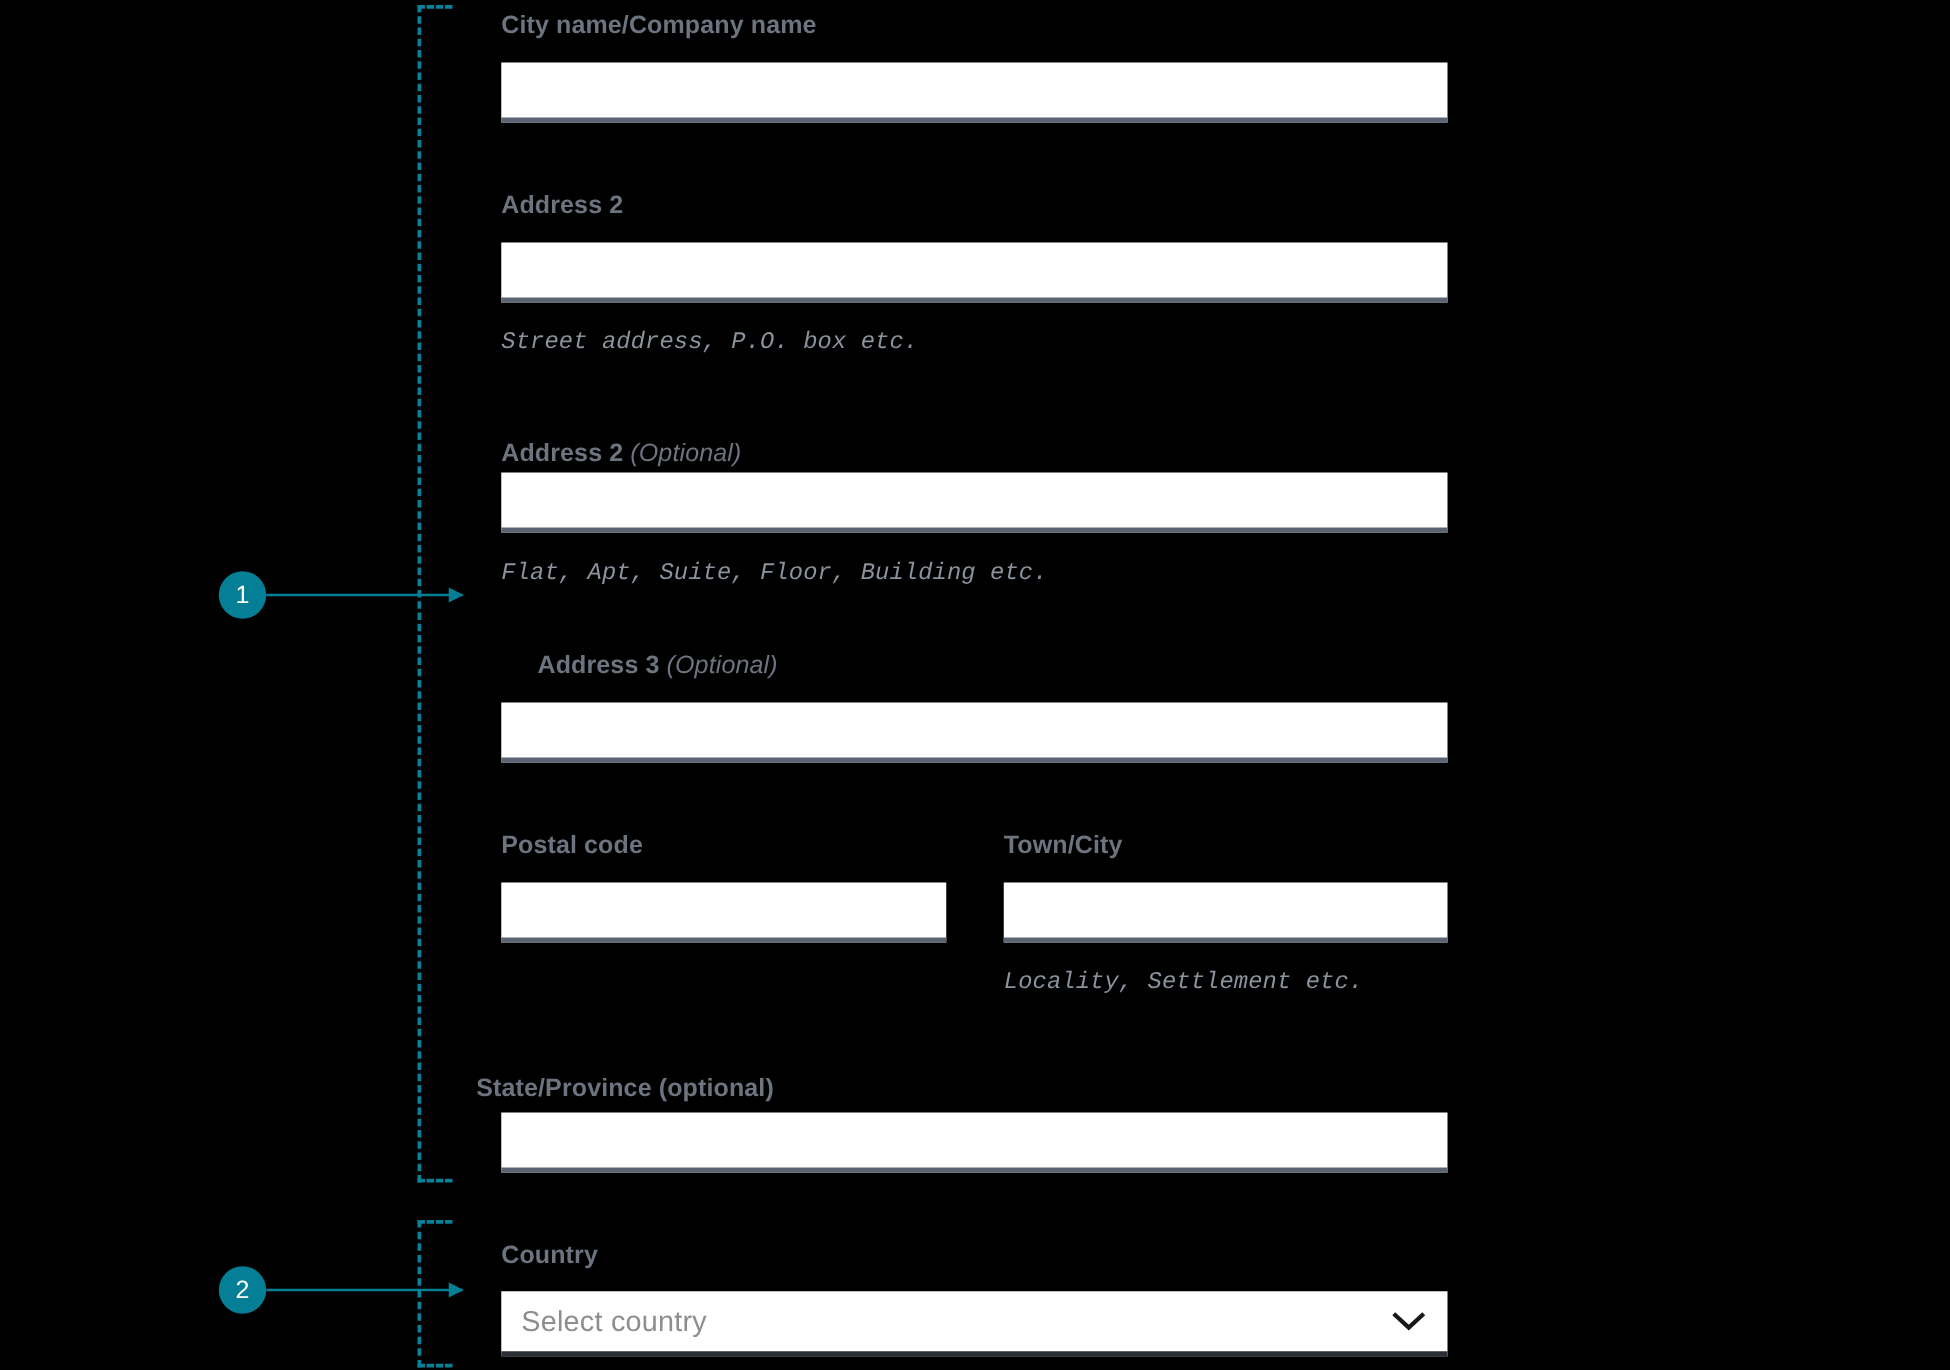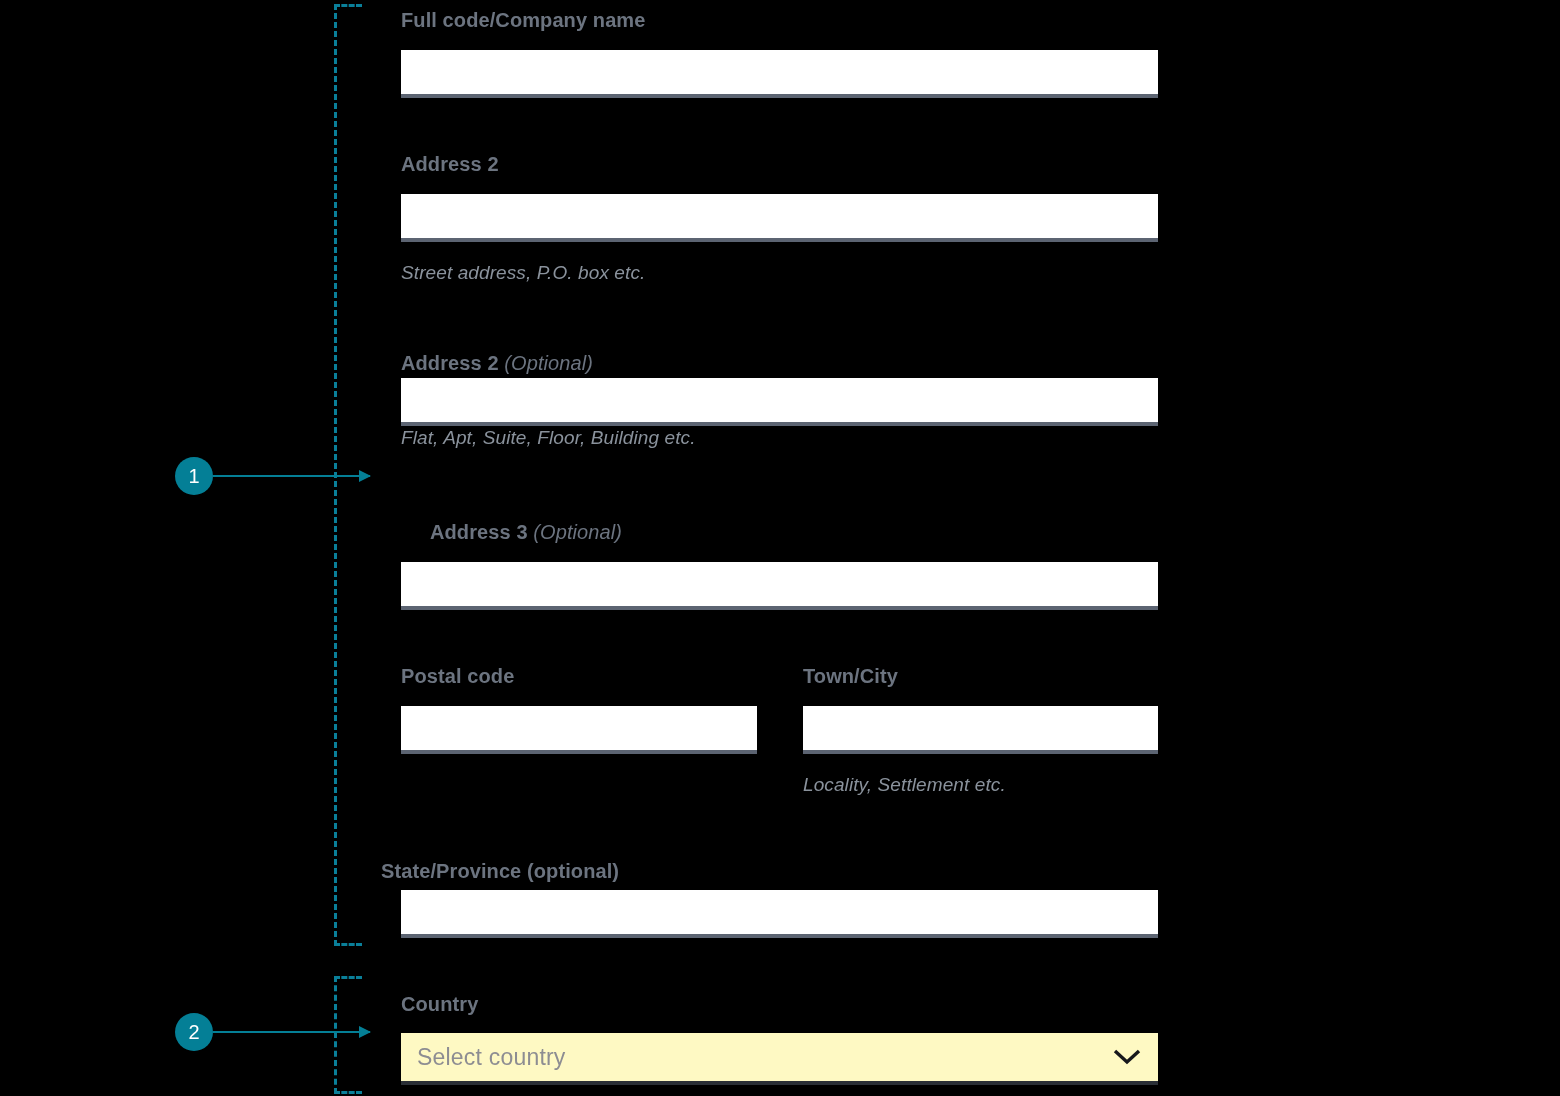--- a/index.html
+++ b/index.html
@@ -90,21 +90,21 @@
     color: #6c7480;
     letter-spacing: 0.1px;
     white-space: nowrap;
   }
   .field-label .optional {
     font-weight: normal;
     font-style: italic;
   }
 
   .field-hint {
-    font-family: Liberation Sans, sans-serif;
+    font-family: Liberation Mono, monospace;
     font-size: 19px;
     font-style: italic;
     color: #8a929c;
     letter-spacing: 0.1px;
     white-space: nowrap;
   }
 
   .text-input {
     display: block;
     width: 100%;
@@ -124,21 +124,21 @@
   #g-fullname-input { position: absolute; left: 401px; top: 50px; width: 757px; }
 
   
   #g-addr1-label { position: absolute; left: 401px; top: 153px; }
   #g-addr1-input { position: absolute; left: 401px; top: 194px; width: 757px; }
   #g-addr1-hint  { position: absolute; left: 401px; top: 262px; }
 
   
   #g-addr2-label { position: absolute; left: 401px; top: 352px; }
   #g-addr2-input { position: absolute; left: 401px; top: 378px; width: 757px; }
-  #g-addr2-hint  { position: absolute; left: 401px; top: 427px; }
+  #g-addr2-hint  { position: absolute; left: 401px; top: 447px; }
 
   
   #g-addr3-label { position: absolute; left: 401px; top: 521px; margin-left: 29px; }
   #g-addr3-input { position: absolute; left: 401px; top: 562px; width: 757px; }
 
   
   #g-postal-label { position: absolute; left: 401px; top: 665px; }
   #g-postal-input { position: absolute; left: 401px; top: 706px; width: 356px; }
 
   #g-town-label { position: absolute; left: 803px; top: 665px; }
@@ -150,21 +150,21 @@
   #g-state-input { position: absolute; left: 401px; top: 890px; width: 757px; }
 
   
   #g-country-label { position: absolute; left: 401px; top: 993px; }
   #g-country-select-wrap {
     position: absolute;
     left: 401px;
     top: 1033px;
     width: 757px;
     height: 52px;
-    background: #fef9c3;
+    background: #ffffff;
     border-bottom: 4px solid #2a2f36;
     display: flex;
     align-items: center;
     padding: 0 16px;
   }
   #g-country-select-value {
     font-family: "Liberation Sans", sans-serif;
     font-size: 23px;
     color: #8d8d92;
     letter-spacing: 0.2px;
@@ -189,21 +189,21 @@
 <div class="callout" id="callout-1">
   <div class="callout-circle">1</div>
   <div class="callout-arrow"></div>
 </div>
 
 <div class="callout" id="callout-2">
   <div class="callout-circle">2</div>
   <div class="callout-arrow"></div>
 </div>
 
-<div class="field-label" id="g-fullname-label">Full code/Company name</div>
+<div class="field-label" id="g-fullname-label">City name/Company name</div>
 <input class="text-input" id="g-fullname-input" type="text" value="" style="">
 
 <div class="field-label" id="g-addr1-label">Address 2</div>
 <input class="text-input" id="g-addr1-input" type="text" value="" style="">
 <div class="field-hint" id="g-addr1-hint">Street address, P.O. box etc.</div>
 
 <div class="field-label" id="g-addr2-label"><span>Address 2</span> <span class="optional">(Optional)</span></div>
 <input class="text-input" id="g-addr2-input" type="text" value="" style="">
 <div class="field-hint" id="g-addr2-hint">Flat, Apt, Suite, Floor, Building etc.</div>
 

